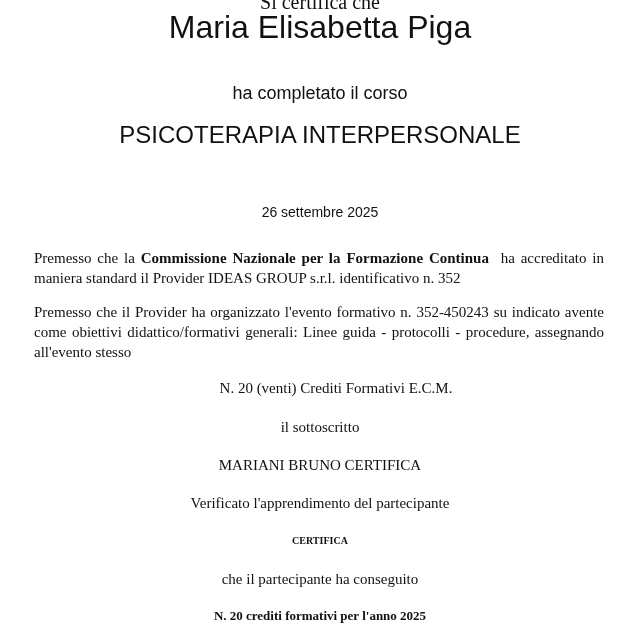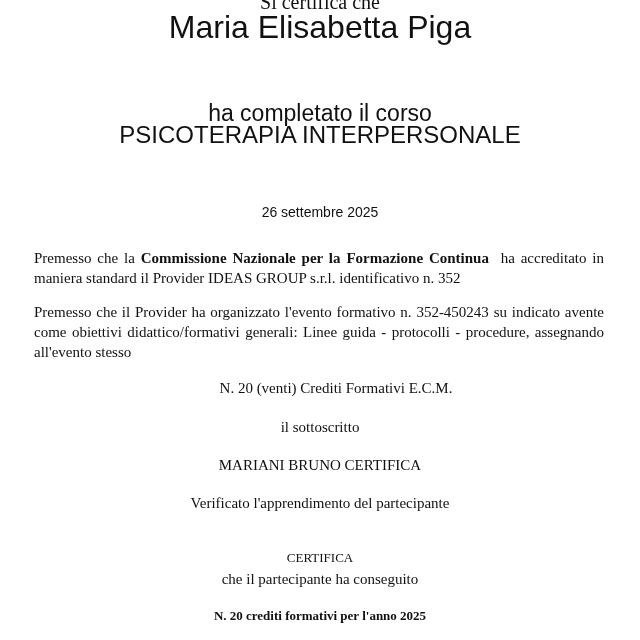--- a/index.html
+++ b/index.html
@@ -36,23 +36,22 @@
       font-size: 20px;
       line-height: 22px;
     }
     .name {
       top: 8px;
       font-size: 32px;
       line-height: 38px;
     }
     .completed {
       top: 82px;
-      font-size: 23px;
+      font-size: 18px;
       line-height: 22px;
-      margin-top: 20px;
     }
     .course {
       top: 124px;
       font-size: 24px;
       line-height: 22px;
     }
     .date {
       top: 203px;
       font-size: 14px;
       line-height: 18px;
@@ -67,21 +66,21 @@
       line-height: 20px;
     }
     .para1 { top: 248px; }
     .para2 { top: 302px; }
     .para b { font-weight: bold; }
 
     .credits  { top: 378px; font-size: 15px; line-height: 20px; padding-left: 16px; }
     .signer-label { top: 417px; font-size: 15px; line-height: 20px; }
     .signer   { top: 455px; font-size: 15px; line-height: 20px; }
     .verified { top: 493px; font-size: 15px; line-height: 20px; }
-    .certifica { top: 548px; font-size: 13px; line-height: 20px; font-weight: normal; }
+    .certifica { top: 531px; font-size: 10px; line-height: 20px; font-weight: bold; }
     .obtained { top: 569px; font-size: 15px; line-height: 20px; }
     .result   { top: 606px; font-size: 13px; line-height: 20px; font-weight: bold; }
   </style>
 </head>
 <body>
 
 <div class="page">
 
   <div class="line serif intro">Si certifica che</div>
 

